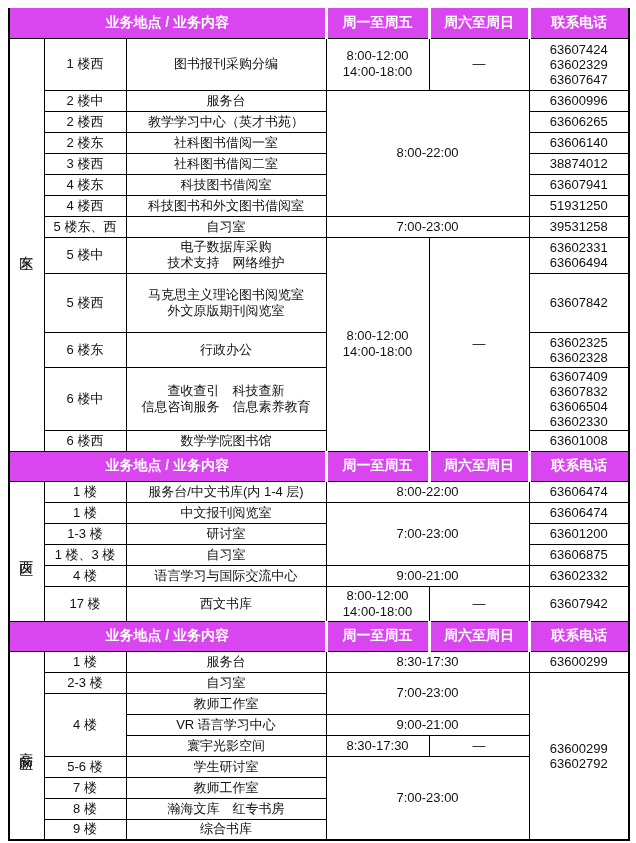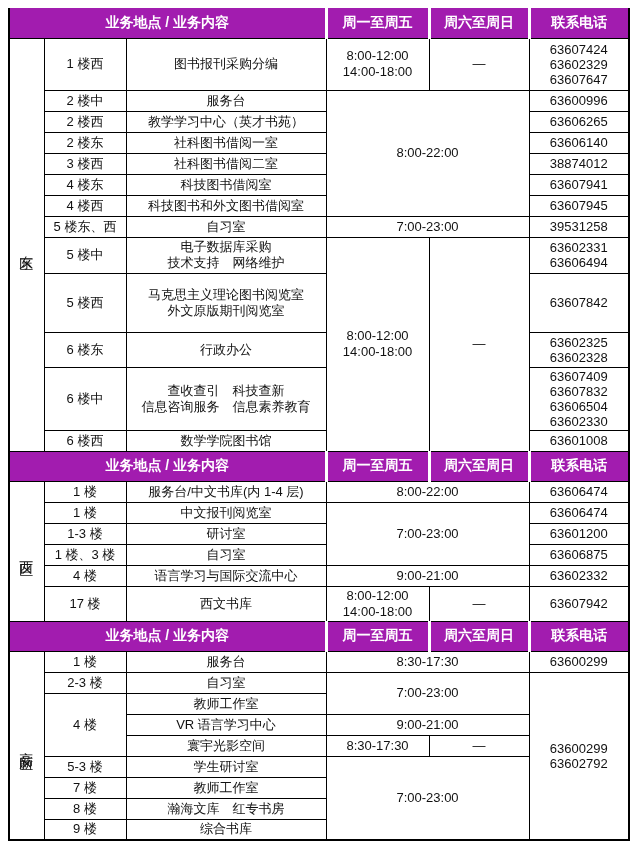--- a/index.html
+++ b/index.html
@@ -19,21 +19,21 @@
   col.c-ph{width:100px}
   tr{height:21px}
   tr.hdr{height:30px}
   tr.rh52{height:52px}
   tr.rh36{height:36px}
   tr.rh59{height:59px}
   tr.rh35{height:35px}
   tr.rh62{height:62px}
   tr.rh33{height:33px}
   th{
-    background:#a21caf;color:#fff;font-size:14px;font-weight:bold;
+    background:#d946ef;color:#fff;font-size:14px;font-weight:bold;
     border:0;border-left:3px solid #fff;padding:0;text-align:center;vertical-align:middle;
   }
   tr.hdr th:first-child{border-left:0}
   td{
     border:1px solid #000;text-align:center;vertical-align:middle;
     font-size:13px;padding:1px 2px;white-space:pre-line;line-height:16px;overflow:hidden;
   }
   td.ph{line-height:15px}
   td.zone-cell{font-size:14px;padding:0}
   .zone-txt{
@@ -94,21 +94,21 @@
     <td class="ph">38874012</td>
   </tr>
   <tr>
     <td class="loc">4 楼东</td>
     <td class="cnt">科技图书借阅室</td>
     <td class="ph">63607941</td>
   </tr>
   <tr>
     <td class="loc">4 楼西</td>
     <td class="cnt">科技图书和外文图书借阅室</td>
-    <td class="ph">63607945</td>
+    <td class="ph">51931250</td>
   </tr>
   <tr>
     <td class="loc">5 楼东、西</td>
     <td class="cnt">自习室</td>
     <td class="time" colspan="2">7:00-23:00</td>
     <td class="ph">39531258</td>
   </tr>
   <tr class="rh36">
     <td class="loc">5 楼中</td>
     <td class="cnt">电子数据库采购
@@ -217,21 +217,21 @@
   <tr>
     <td class="cnt">VR 语言学习中心</td>
     <td class="time" colspan="2">9:00-21:00</td>
   </tr>
   <tr>
     <td class="cnt">寰宇光影空间</td>
     <td class="time">8:30-17:30</td>
     <td class="time">—</td>
   </tr>
   <tr>
-    <td class="loc">5-3 楼</td>
+    <td class="loc">5-6 楼</td>
     <td class="cnt">学生研讨室</td>
     <td class="time" colspan="2" rowspan="4">7:00-23:00</td>
   </tr>
   <tr>
     <td class="loc">7 楼</td>
     <td class="cnt">教师工作室</td>
   </tr>
   <tr>
     <td class="loc">8 楼</td>
     <td class="cnt">瀚海文库　红专书房</td>

